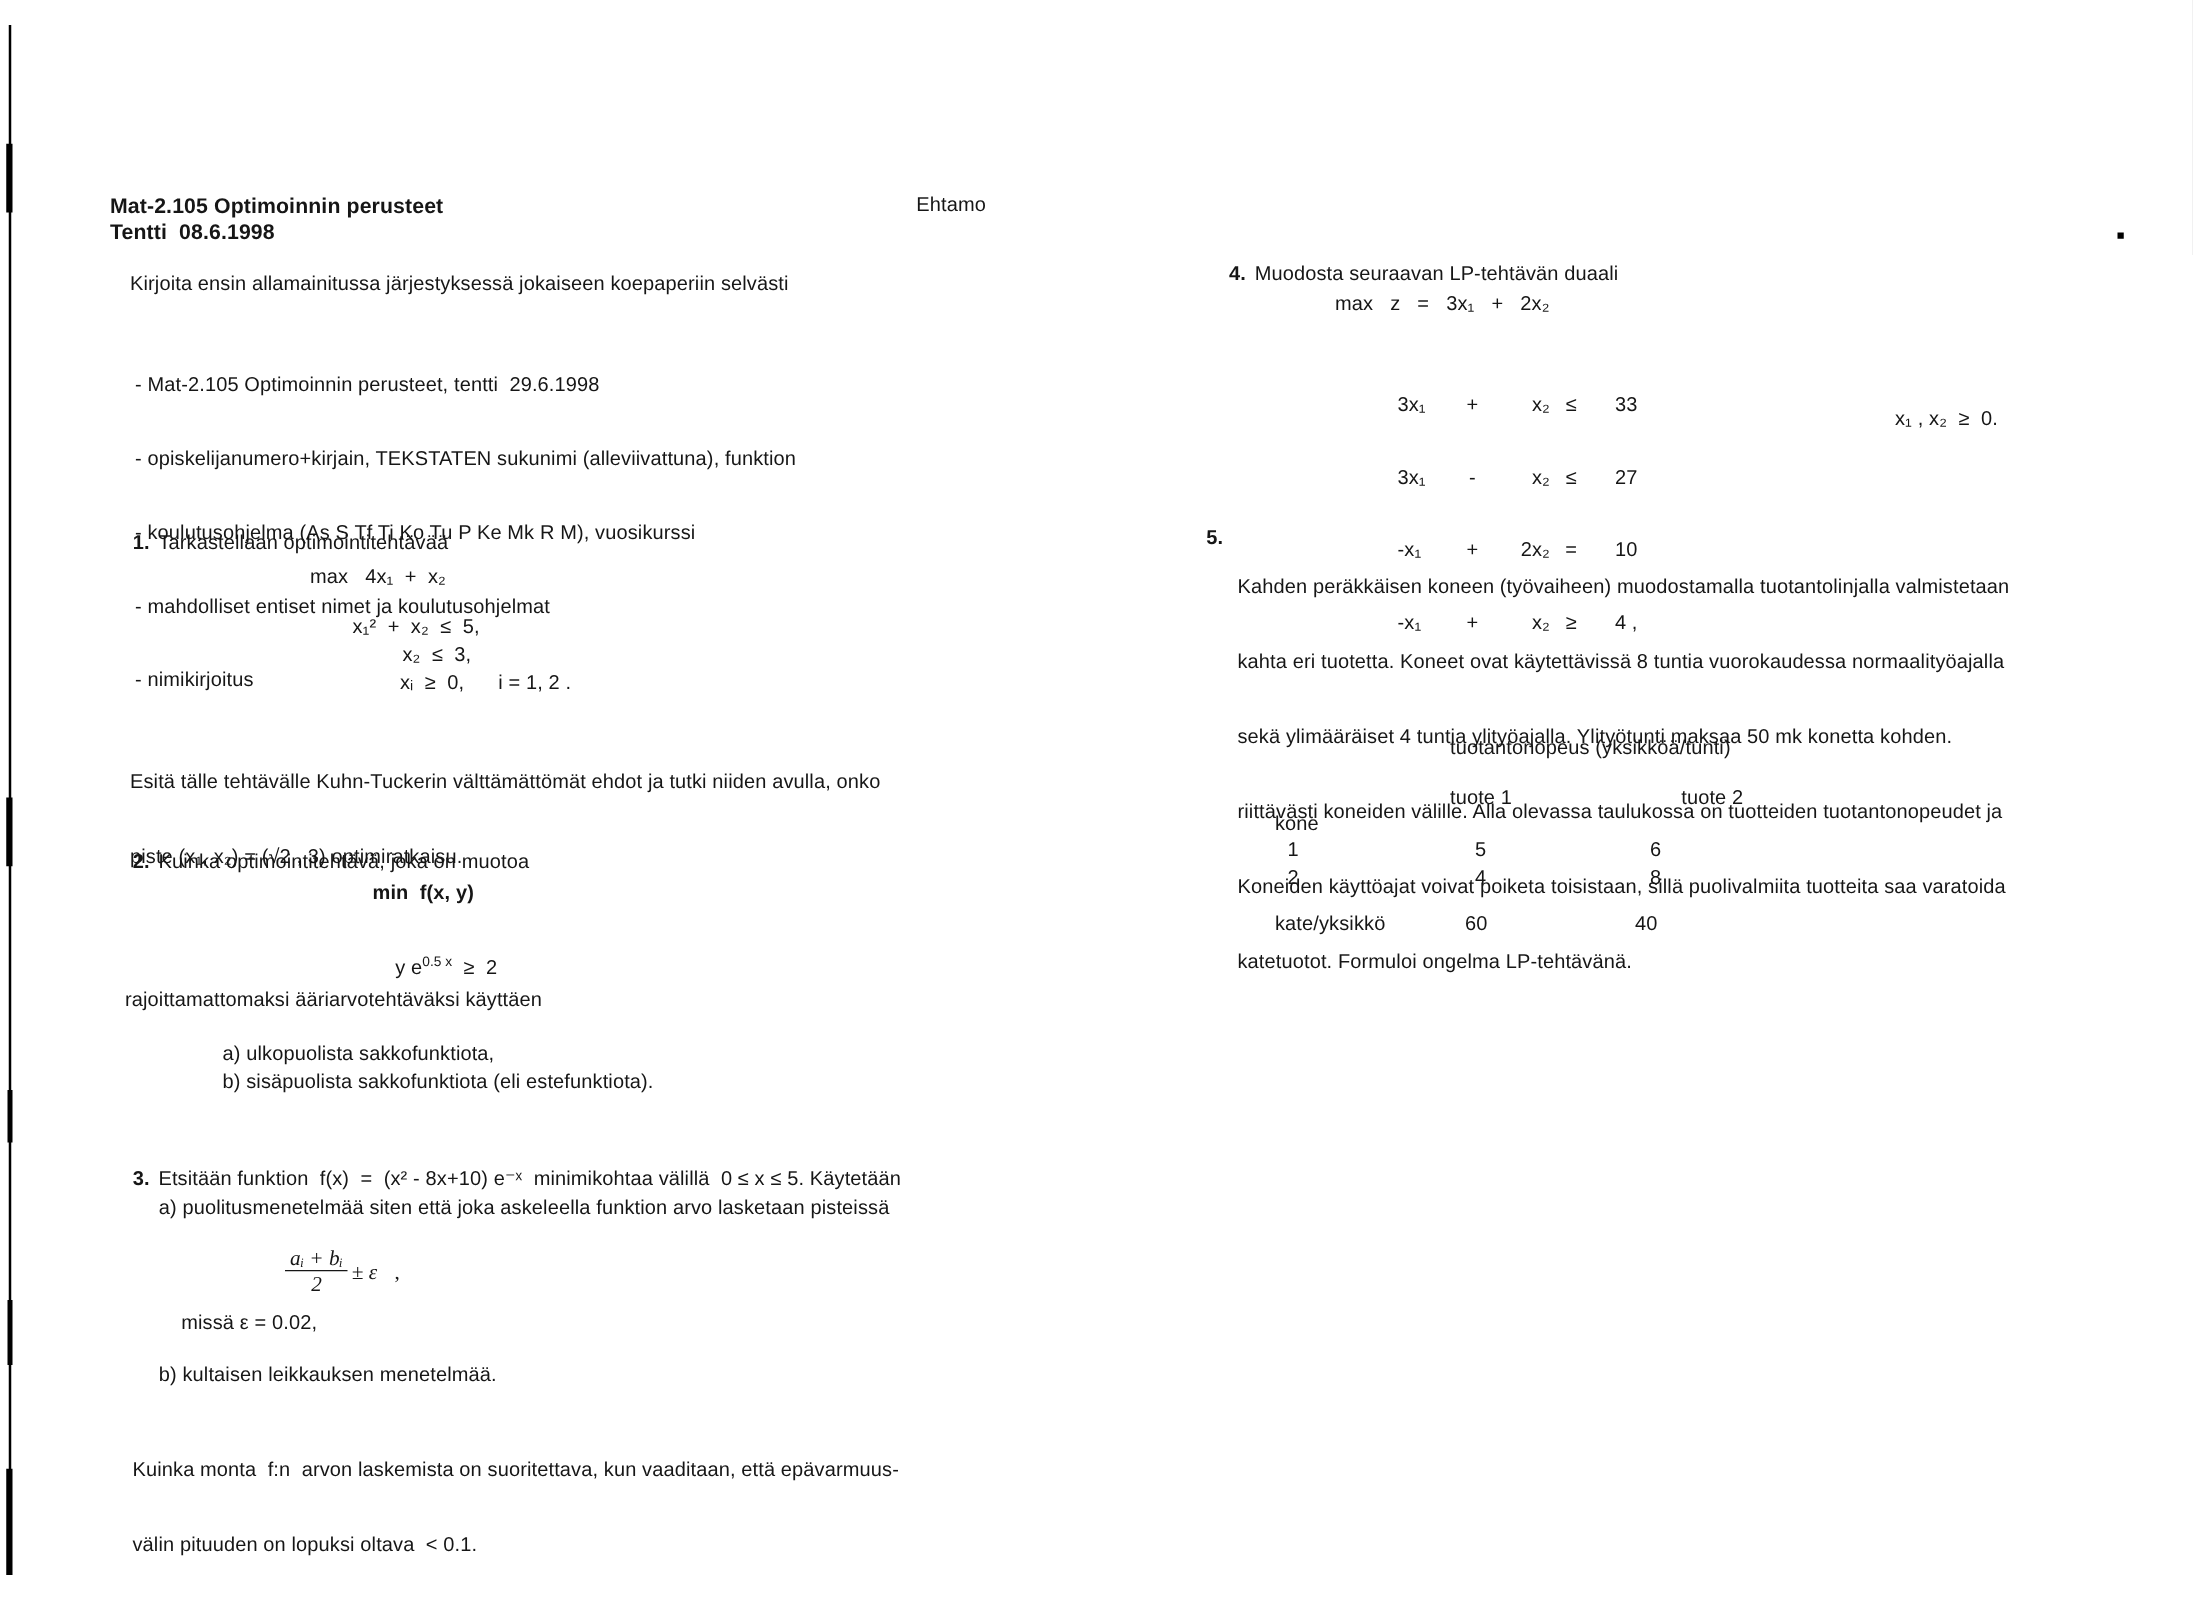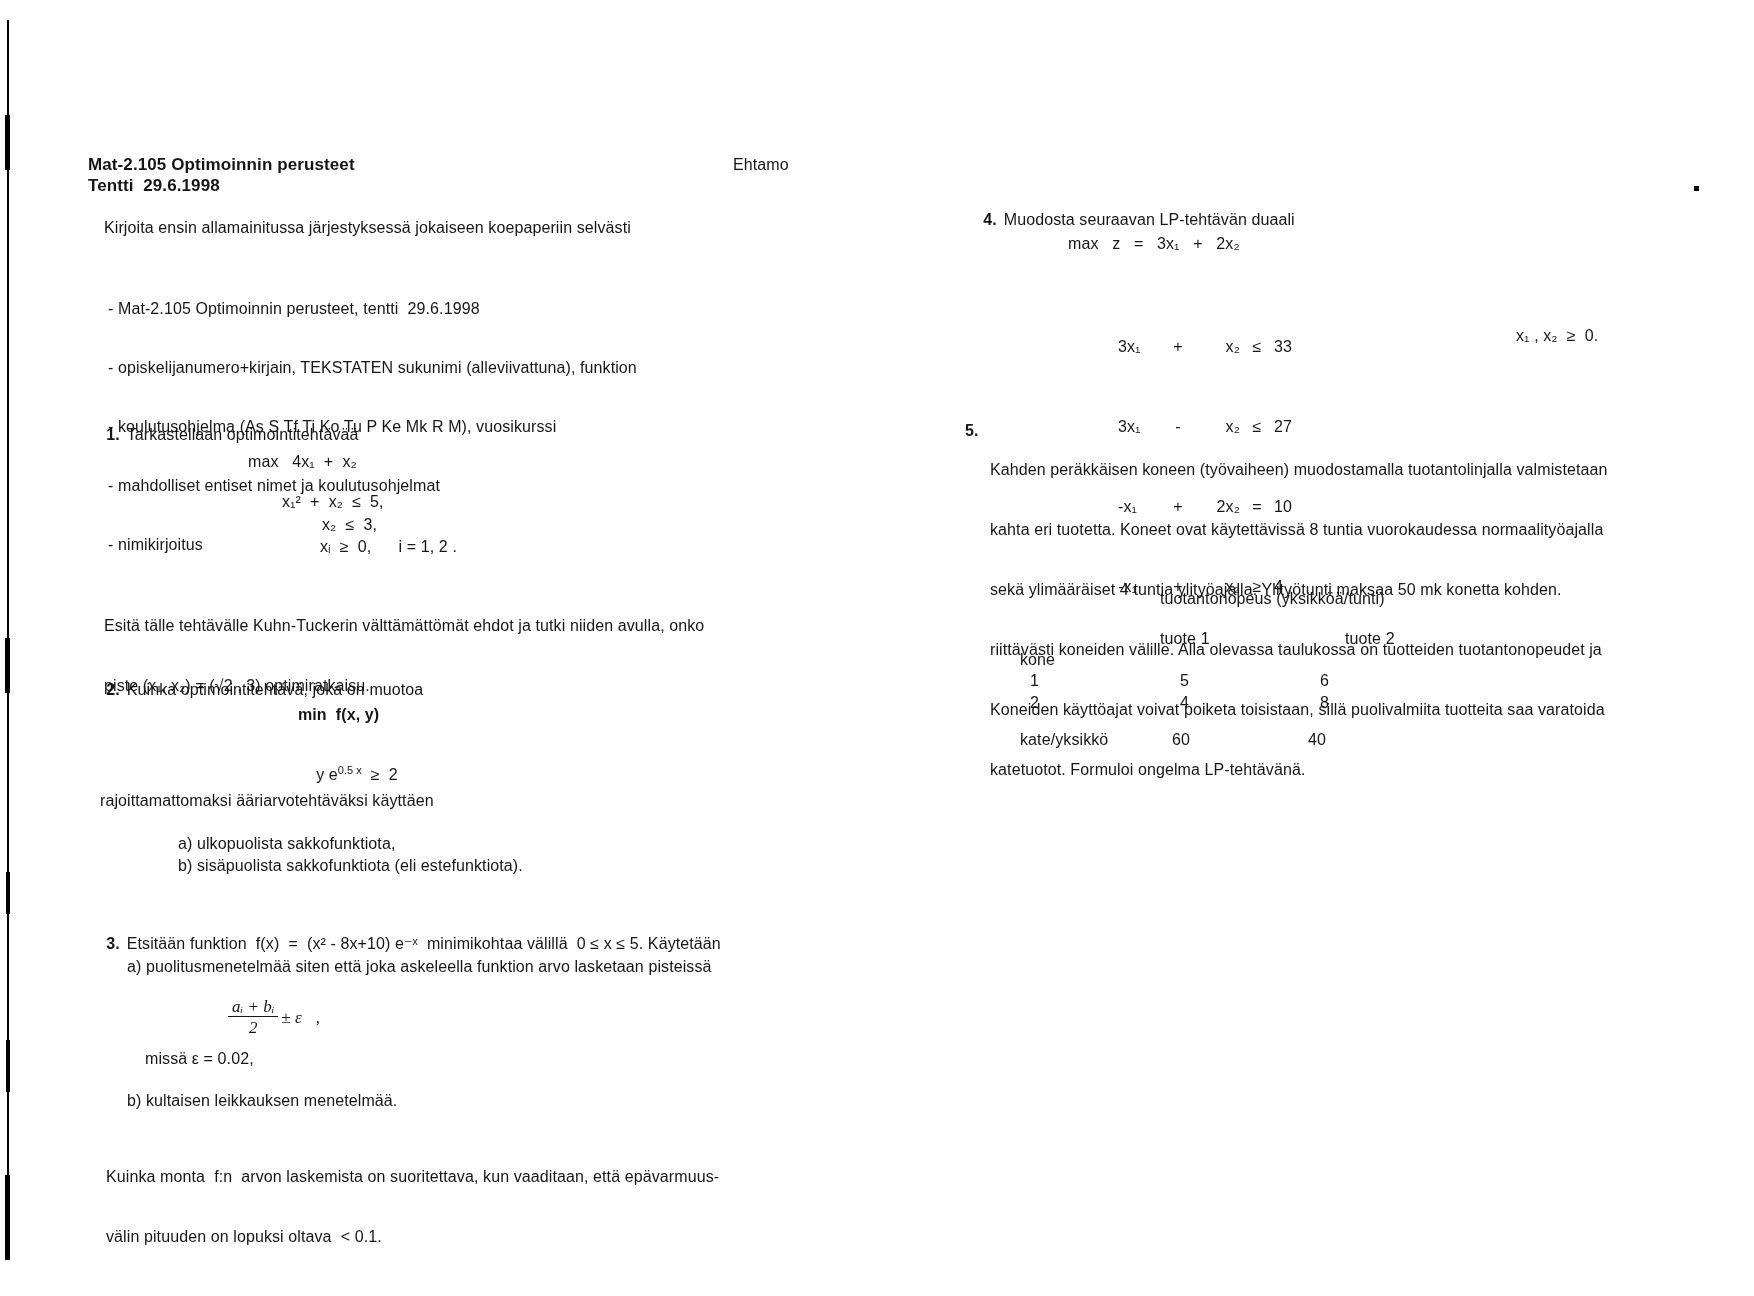--- a/index.html
+++ b/index.html
@@ -24,21 +24,21 @@
   .lines22 div{line-height:22px;}
   .lines21 div{line-height:21px;}
   sup.s{font-size:11px;vertical-align:6px;letter-spacing:0;}
   
   .lprow{line-height:20px;}
   .lprow span{display:inline-block;}
   .lp-c1{width:46px;text-align:left;}
   .lp-c2{width:28px;text-align:center;}
   .lp-c3{width:48px;text-align:right;}
   .lp-c4{width:34px;text-align:center;}
-  .lp-c5{width:54px;text-align:left;margin-top:22px;}
+  .lp-c5{width:54px;text-align:center;}
   
   .fracwrap{position:absolute;display:flex;align-items:center;
     font-family:"Liberation Serif","DejaVu Serif",serif;font-style:italic;font-size:17px;}
   .frac{display:inline-block;text-align:center;}
   .frac .fnum{padding:0 4px 1px 4px;line-height:16px;}
   .frac .fbar{border-top:1.6px solid #161616;}
   .frac .fden{line-height:17px;padding-top:2px;}
   .fsuf{margin-left:3px;}
   .fcomma{margin-left:14px;font-style:normal;}
   
@@ -51,21 +51,21 @@
 
   <div class="artifact" style="left:7px;top:20px;width:2px;height:1240px;"></div>
   <div class="artifact" style="left:5px;top:115px;width:5px;height:55px;"></div>
   <div class="artifact" style="left:5px;top:638px;width:5px;height:55px;"></div>
   <div class="artifact" style="left:6px;top:872px;width:4px;height:42px;"></div>
   <div class="artifact" style="left:6px;top:1040px;width:4px;height:52px;"></div>
   <div class="artifact" style="left:5px;top:1175px;width:5px;height:85px;"></div>
   <div class="artifact" style="left:1694px;top:186px;width:5px;height:5px;"></div>
 
   <div class="t title" style="left:88px;top:155px;">Mat-2.105 Optimoinnin perusteet</div>
-  <div class="t title" style="left:88px;top:176px;">Tentti  29.6.1998</div>
+  <div class="t title" style="left:88px;top:176px;">Tentti  08.6.1998</div>
   <div class="t" style="left:733px;top:155px;">Ehtamo</div>
 
   <div class="t" style="left:104px;top:218px;">Kirjoita ensin allamainitussa järjestyksessä jokaiseen koepaperiin selvästi</div>
   <div class="t lines21" style="left:108px;top:260px;">
     <div>- Mat-2.105 Optimoinnin perusteet, tentti  29.6.1998</div>
     <div>- opiskelijanumero+kirjain, TEKSTATEN sukunimi (alleviivattuna), funktion</div>
     <div>- koulutusohjelma (As S Tf Ti Ko Tu P Ke Mk R M), vuosikurssi</div>
     <div>- mahdolliset entiset nimet ja koulutusohjelmat</div>
     <div>- nimikirjoitus</div>
   </div>

